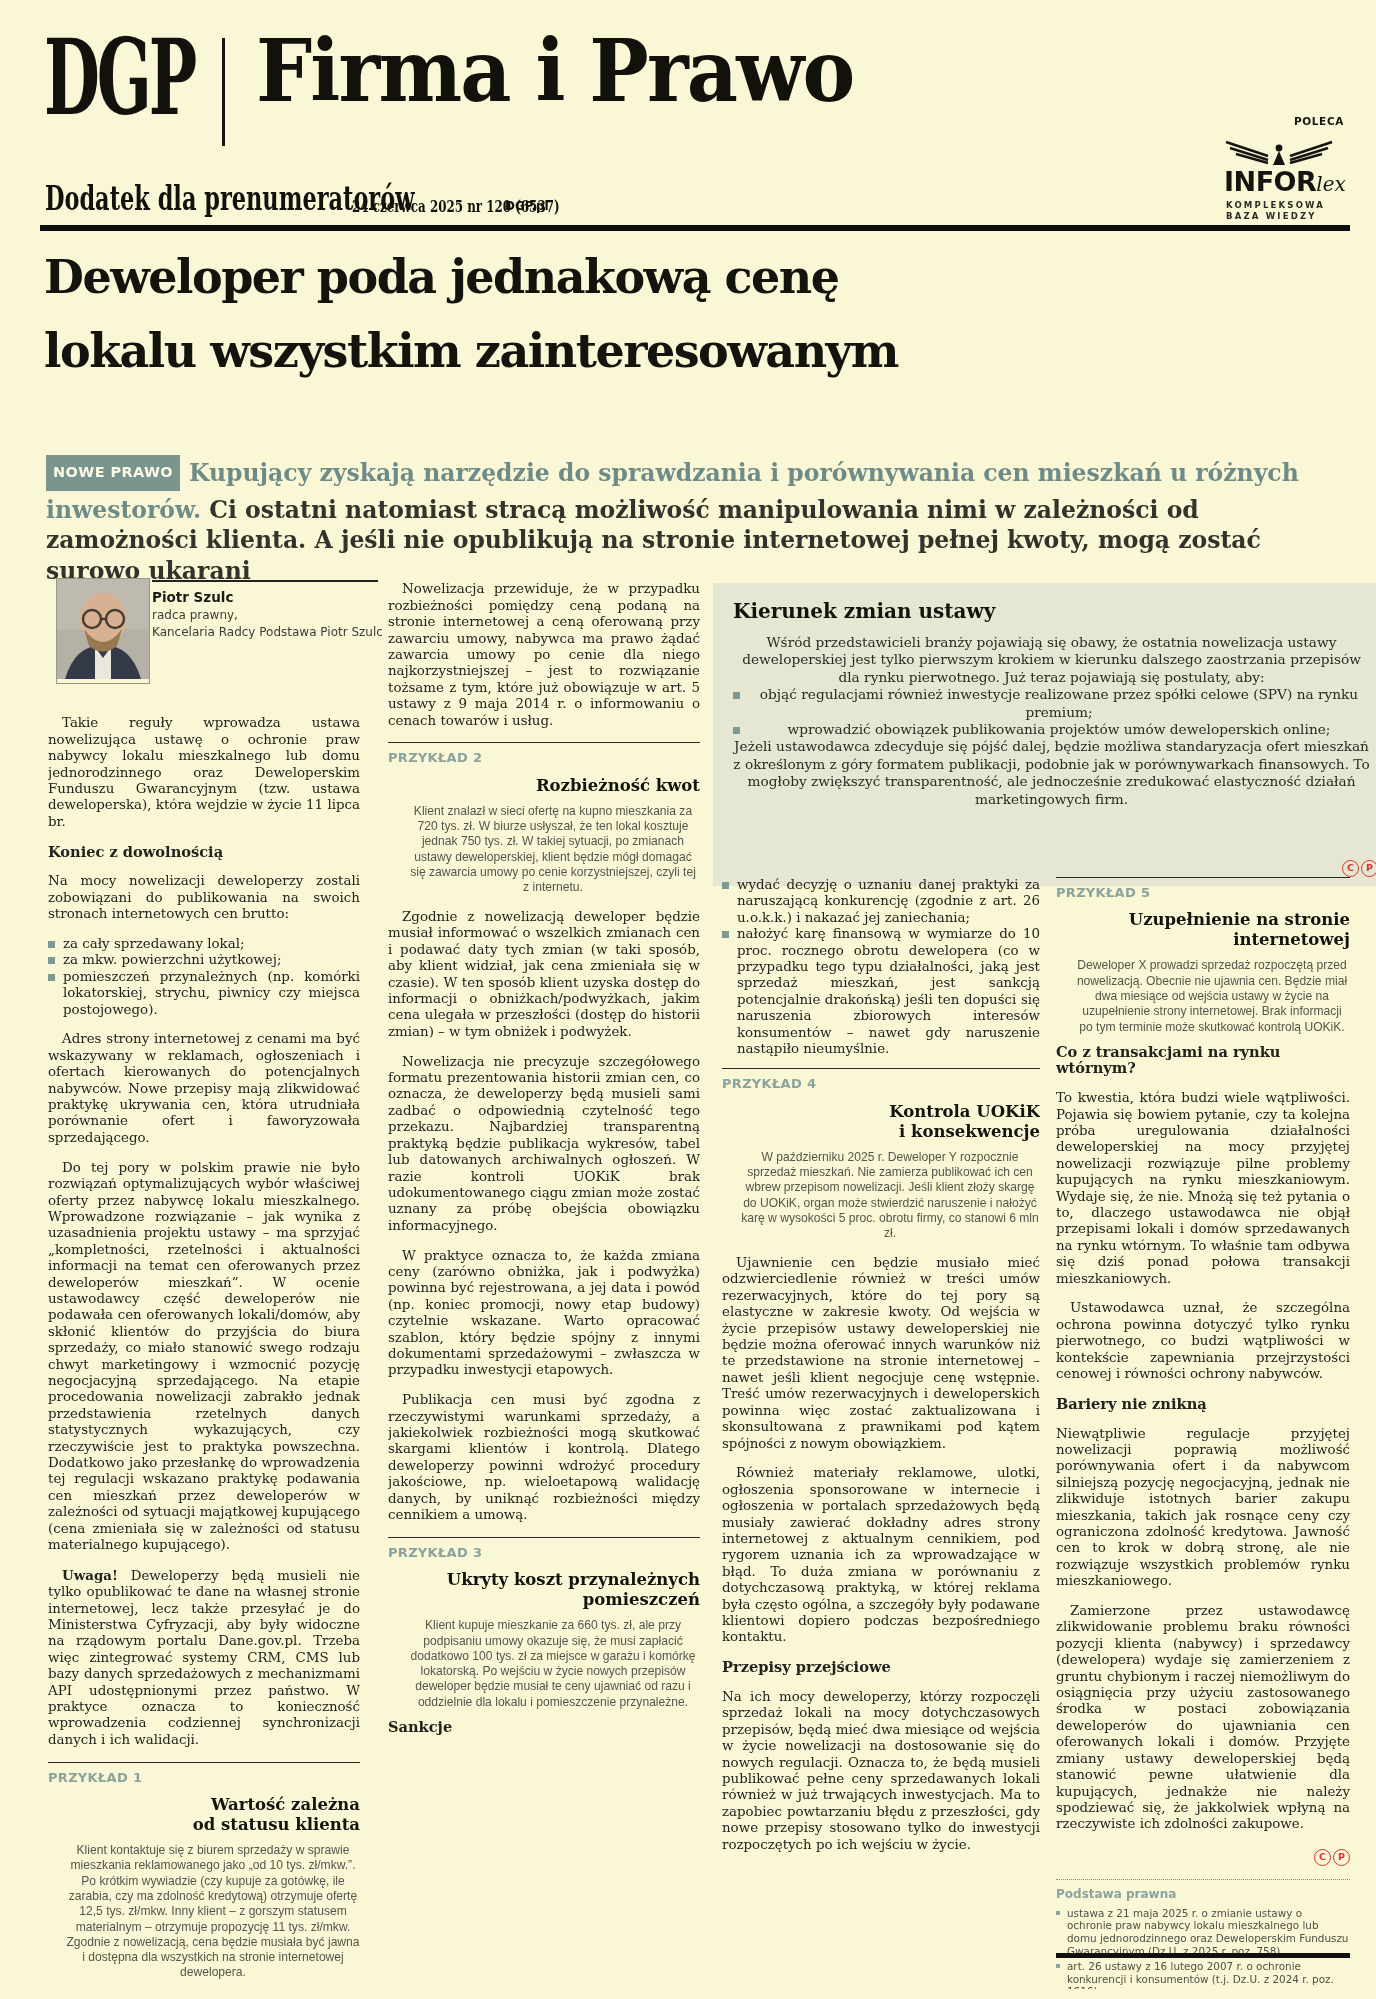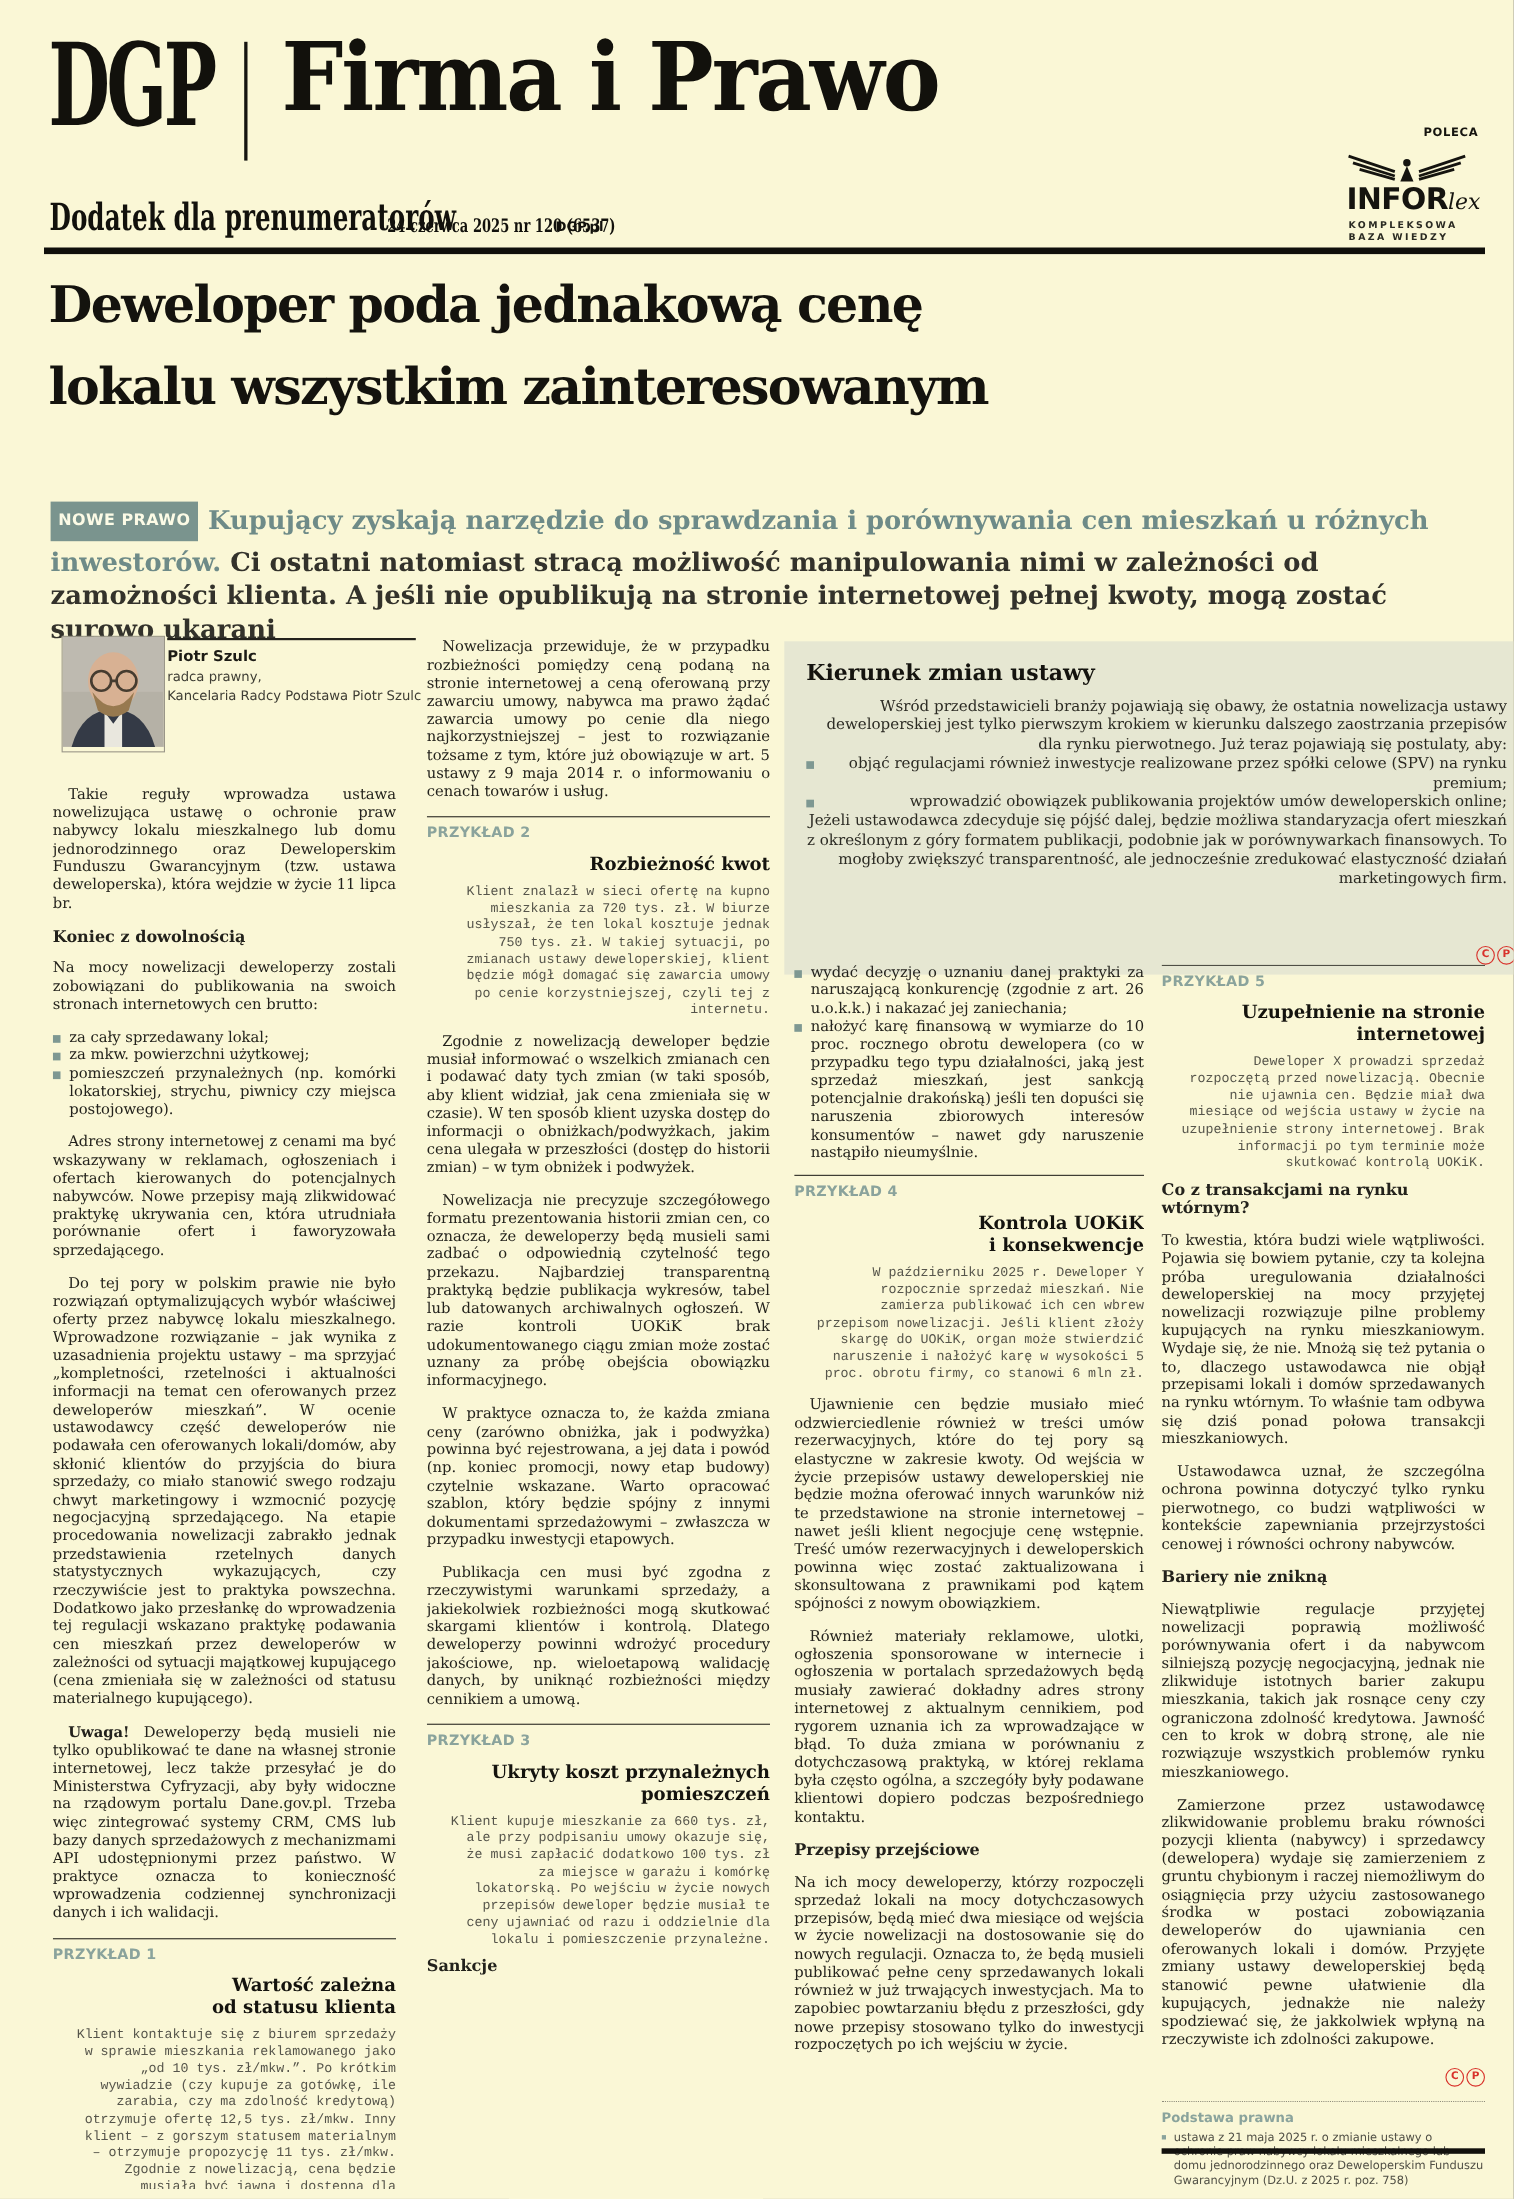--- a/index.html
+++ b/index.html
@@ -55,27 +55,27 @@
   .bul{position:relative;padding-left:15px;}
   .sq{position:absolute;left:0;top:5px;width:7px;height:7px;background:#7E9892;}
 
   
   .ex{margin-top:11px;}
   .ex-rule{border-top:1.5px solid #2B2A23;margin-bottom:7px;}
   .ex-label{font-family:"DejaVu Sans",sans-serif;font-weight:bold;font-size:13px;color:#8AA39C;
        letter-spacing:.3px;margin-bottom:9px;text-align:left;}
   .ex-title{font-size:16.5px;font-weight:bold;line-height:20px;margin:0 0 8px 18px;
        text-align:right;white-space:pre-line;color:#14130E;}
-  .ex-body{font-family:Liberation Mono, monospace;font-size:12.1px;line-height:15.3px;
-       color:#56554B;margin-left:18px;text-align:right;margin-bottom:4px;}
+  .ex-body{font-family:Liberation Sans, sans-serif;font-size:12.1px;line-height:15.3px;
+       color:#56554B;margin-left:18px;text-align:center;margin-bottom:4px;}
 
   
   .box{left:713px;top:583px;width:637px;height:271px;background:#E6E7D2;padding:16px 20px;}
   .box-title{font-size:20px;font-weight:bold;margin-bottom:11px;color:#14130E;}
-  .box-body{font-size:13.7px;line-height:17.4px;text-align:right;color:#2B2A23;}
+  .box-body{font-size:13.7px;line-height:17.4px;text-align:center;color:#2B2A23;}
   .box .sq{top:6px;}
   .box-cp{position:absolute;right:12px;bottom:9px;}
 
   
   .cmark{display:inline-block;width:15px;height:15px;border:1.5px solid #D8322B;border-radius:50%;
        color:#D8322B;font-family:"DejaVu Sans",sans-serif;font-size:9.5px;line-height:14px;
        font-weight:bold;text-align:center;margin-left:2px;vertical-align:-2px;}
   .cpline{text-align:right;margin-top:2px;}
   .legal{margin-top:13px;border-top:1px dotted #8E8C7B;padding-top:6px;text-align:left;}
   .legal-label{font-family:"DejaVu Sans",sans-serif;font-size:12px;font-weight:bold;color:#8AA39C;margin-bottom:4px;}

